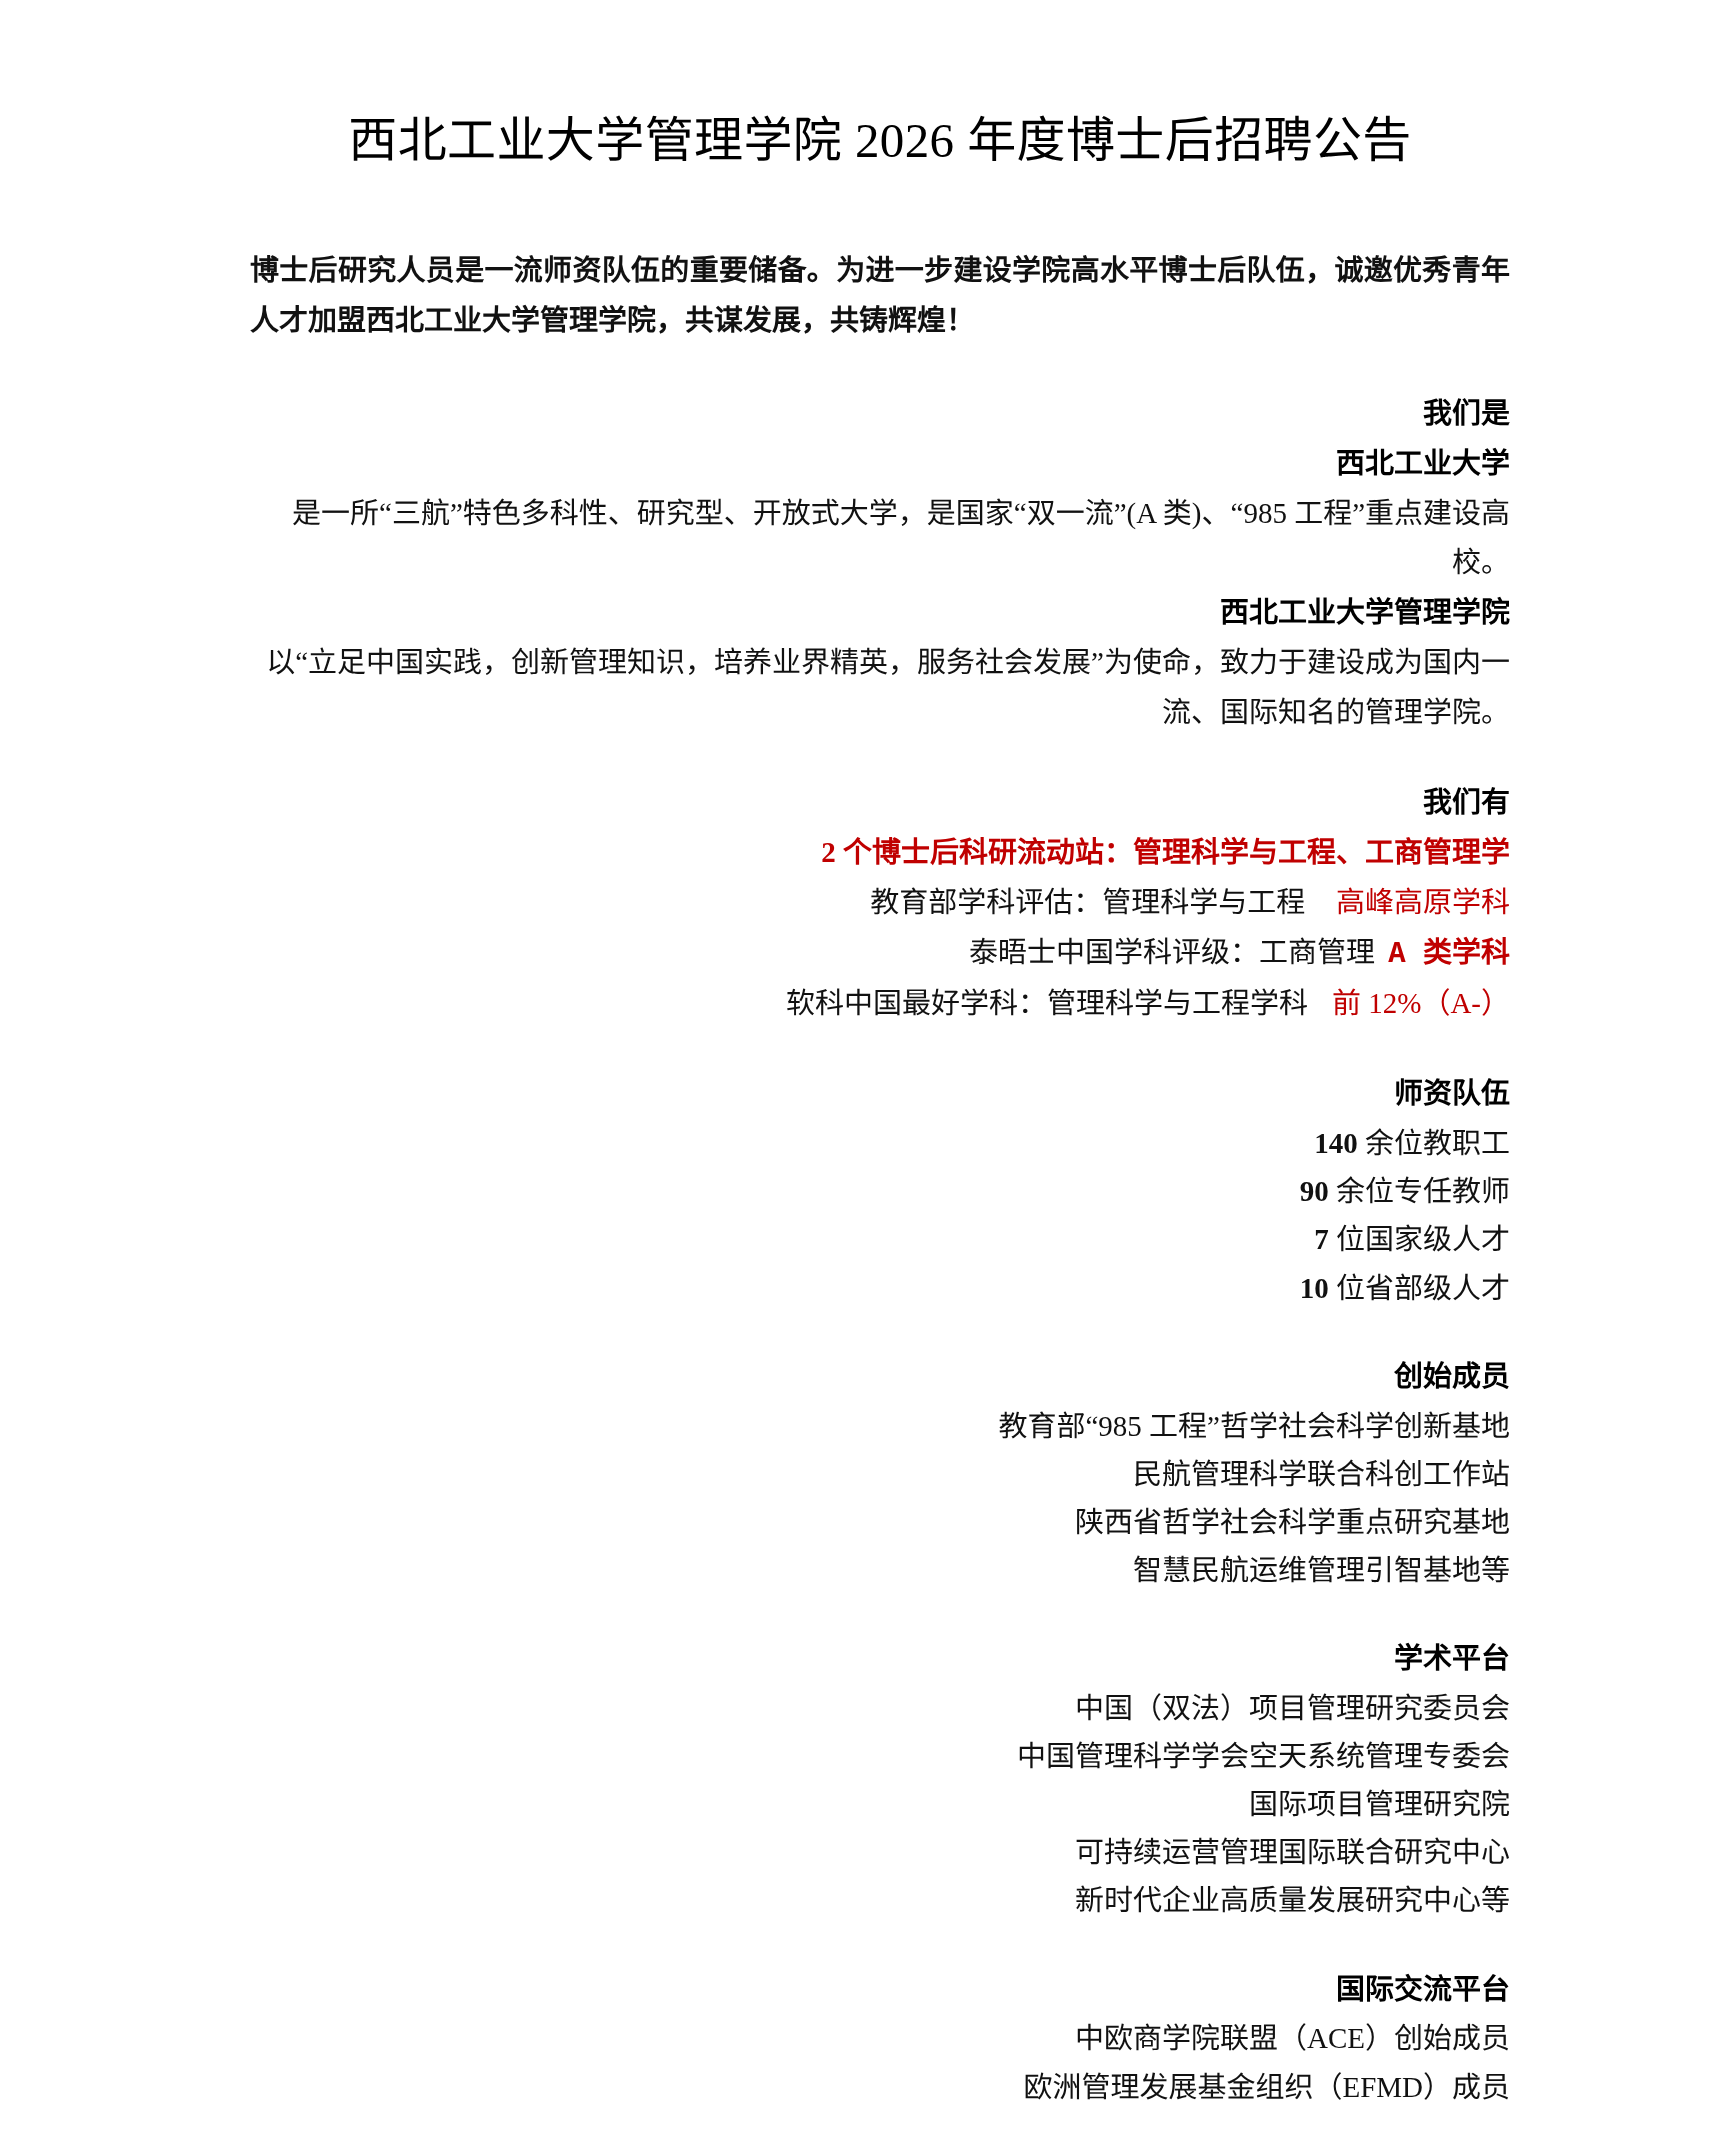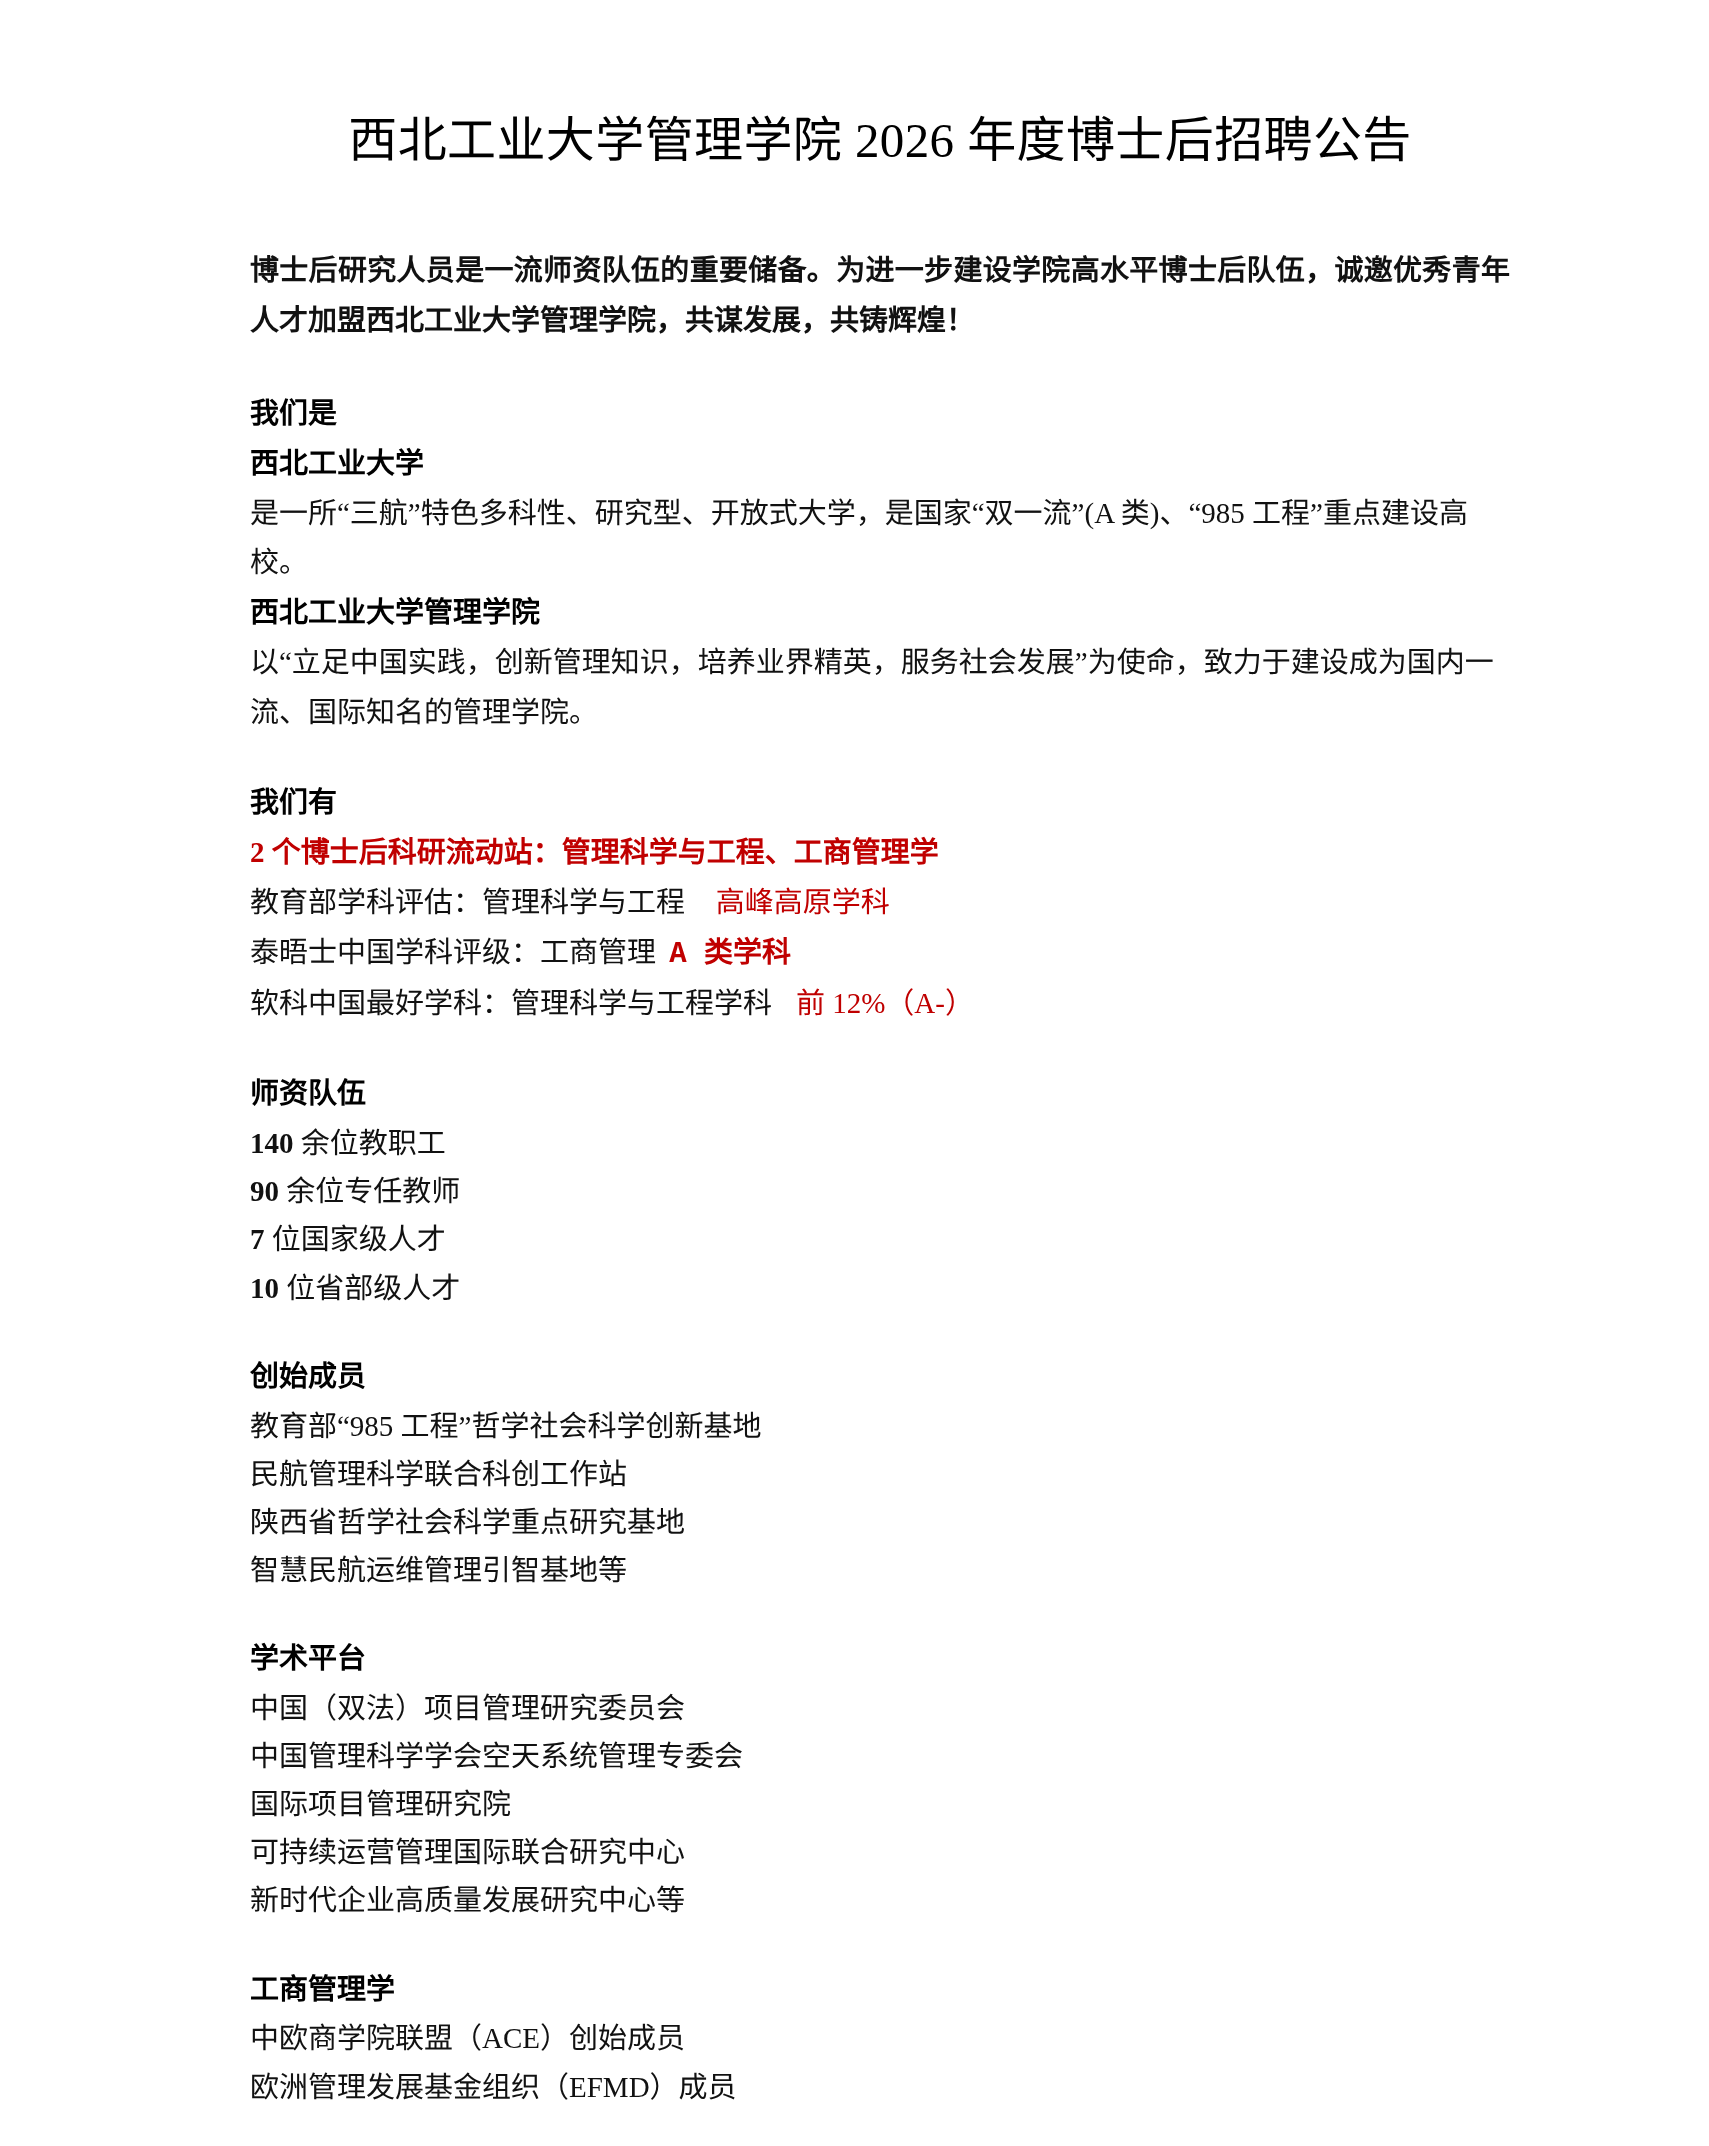--- a/index.html
+++ b/index.html
@@ -33,20 +33,21 @@
   .para {
     font-size: 29px;
     line-height: 1.72;
     margin: 0 0 43px 0;
     text-align: justify;
     color: #111111;
     font-weight: bold;
   }
   .section {
     margin: 0 0 40px 0;
+    text-align: right;
   }
   .section-heading {
     font-size: 29px;
     font-weight: bold;
     line-height: 1.72;
     margin: 0;
     color: #000000;
   }
   .sub-heading {
     font-size: 29px;
@@ -139,20 +140,20 @@
   <div class="section">
     <p class="section-heading">学术平台</p>
     <p class="list-line">中国（双法）项目管理研究委员会</p>
     <p class="list-line">中国管理科学学会空天系统管理专委会</p>
     <p class="list-line">国际项目管理研究院</p>
     <p class="list-line">可持续运营管理国际联合研究中心</p>
     <p class="list-line">新时代企业高质量发展研究中心等</p>
   </div>
 
   <div class="section">
-    <p class="section-heading">工商管理学</p>
+    <p class="section-heading">国际交流平台</p>
     <p class="list-line">中欧商学院联盟（ACE）创始成员</p>
     <p class="list-line">欧洲管理发展基金组织（EFMD）成员</p>
 
   </div>
 
 </div>
 
 
 </body></html>

